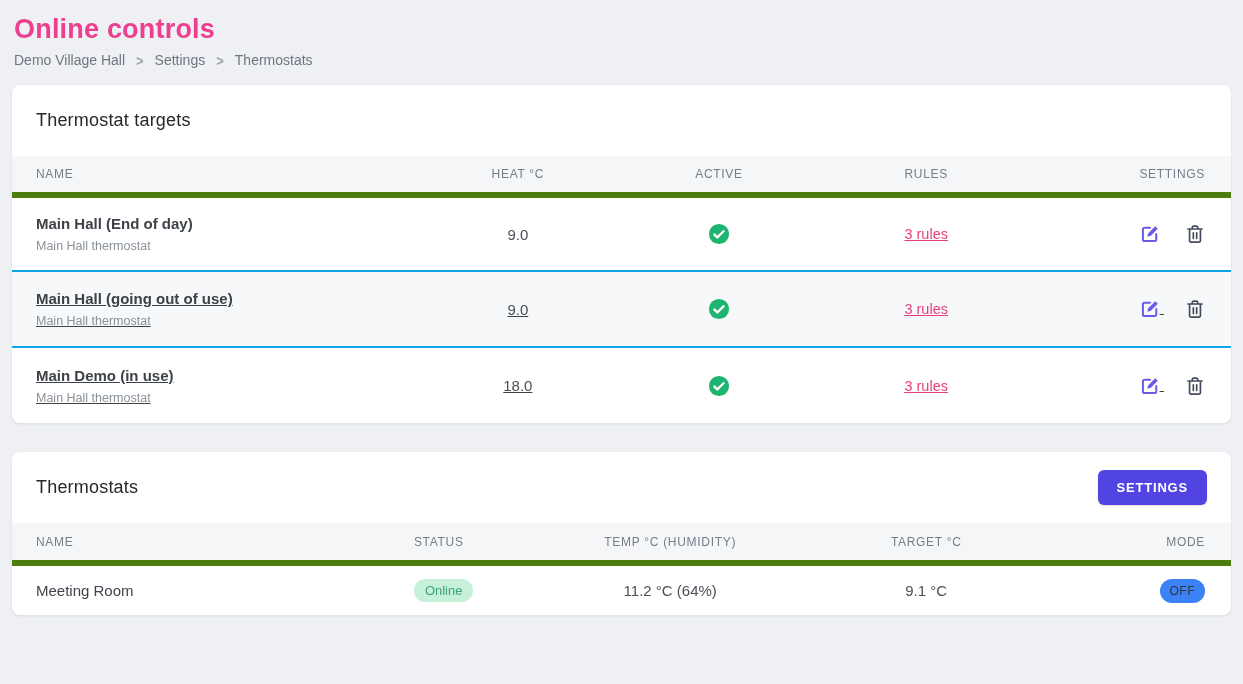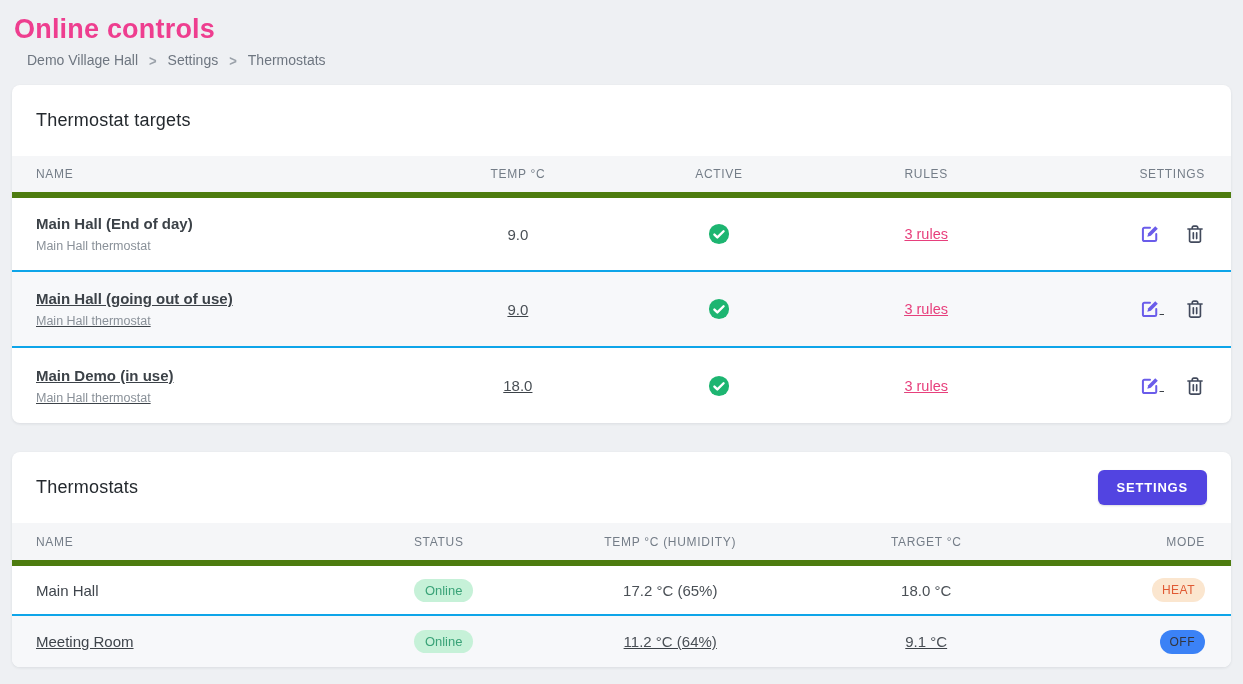--- a/index.html
+++ b/index.html
@@ -11,21 +11,21 @@
     overflow: hidden;
   }
   .page-title {
     font-size: 27px;
     font-weight: 700;
     color: #ee3e8f;
     margin: 14px 14px 7px 14px;
     letter-spacing: 0.2px;
   }
   .breadcrumb {
-    margin-left: 27px;
+    margin-left: 14px;
     font-size: 14px;
     color: #6e7680;
     display: flex;
     align-items: center;
     gap: 11px;
   }
   .crumb-sep {
     color: #9aa1a9;
     font-size: 13px;
     font-weight: 700;
@@ -148,21 +148,21 @@
     <colgroup>
       <col style="width:33%">
         <col style="width:17%">
         <col style="width:16%">
         <col style="width:18%">
         <col style="width:16%">
     </colgroup>
     <thead>
       <tr>
         <th class="col-left">NAME</th>
-        <th class="col-center">TEMP °C</th>
+        <th class="col-center">HEAT °C</th>
         <th class="col-center">ACTIVE</th>
         <th class="col-center">RULES</th>
         <th class="col-right">SETTINGS</th>
       </tr>
     </thead>
     <tbody>
       <tr>
         <td class="cell-name">
           <div class="row-name">Main Hall (End of day)</div>
           <div class="row-sub">Main Hall thermostat</div>
@@ -261,27 +261,20 @@
       <tr>
         <th class="col-left">NAME</th>
         <th class="col-left">STATUS</th>
         <th class="col-center">TEMP °C (HUMIDITY)</th>
         <th class="col-center">TARGET °C</th>
         <th class="col-right">MODE</th>
       </tr>
     </thead>
     <tbody>
       <tr>
-        <td class="cell-name plain-name">Main Hall</td>
-        <td class="cell-name"><span class="badge badge-online">Online</span></td>
-        <td class="cell-center temp-val">17.2 °C (65%)</td>
-        <td class="cell-center temp-val">18.0 °C</td>
-        <td class="cell-right"><span class="badge badge-mode badge-heat">HEAT</span></td>
-      </tr>
-      <tr>
         <td class="cell-name plain-name">Meeting Room</td>
         <td class="cell-name"><span class="badge badge-online">Online</span></td>
         <td class="cell-center temp-val">11.2 °C (64%)</td>
         <td class="cell-center temp-val">9.1 °C</td>
         <td class="cell-right"><span class="badge badge-mode badge-off">OFF</span></td>
       </tr>
     </tbody>
   </table>
 </section>
 

